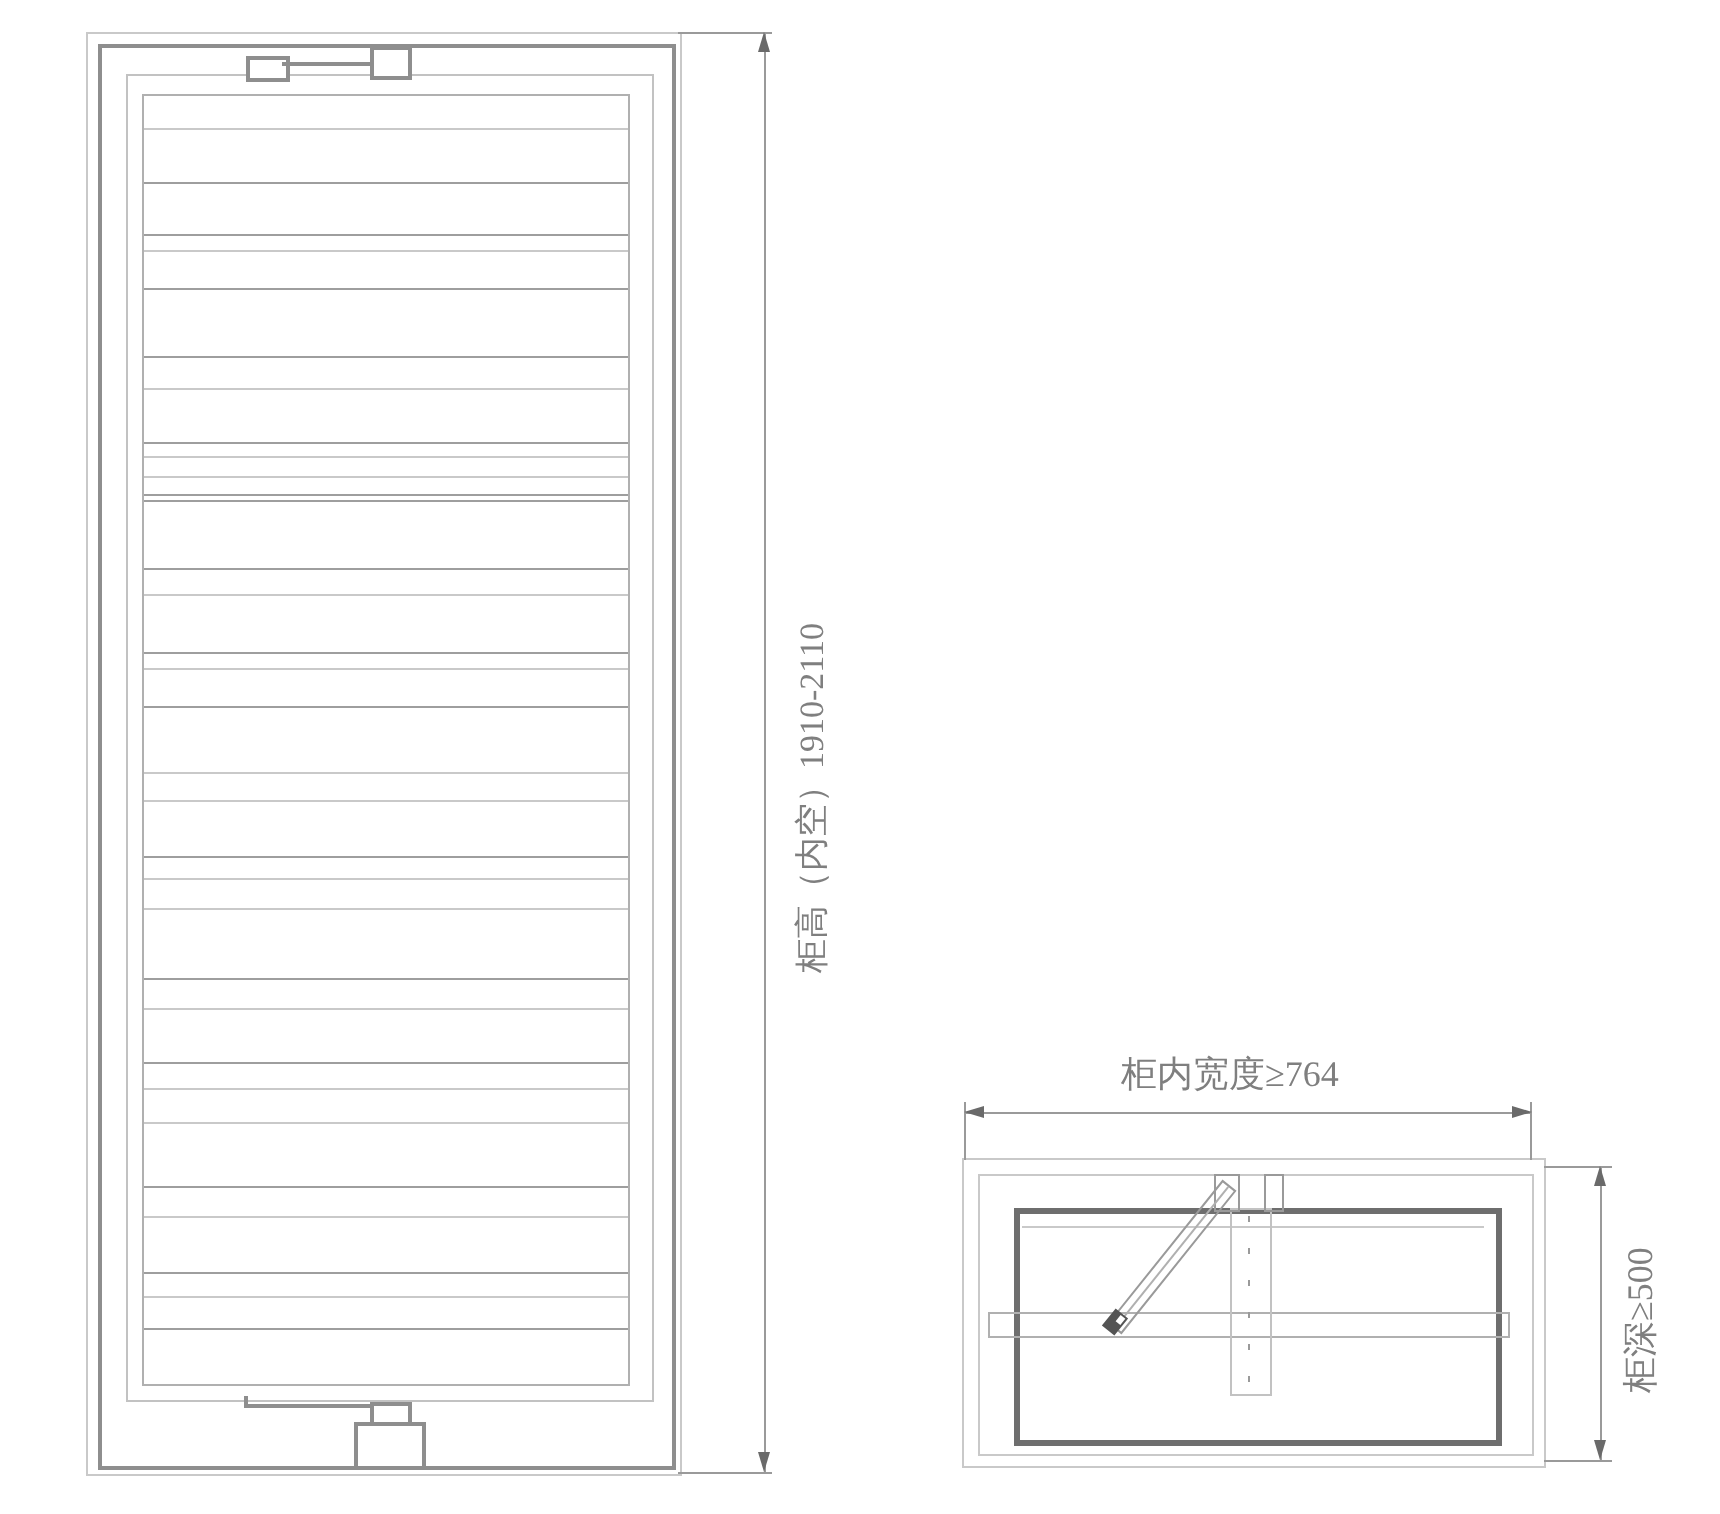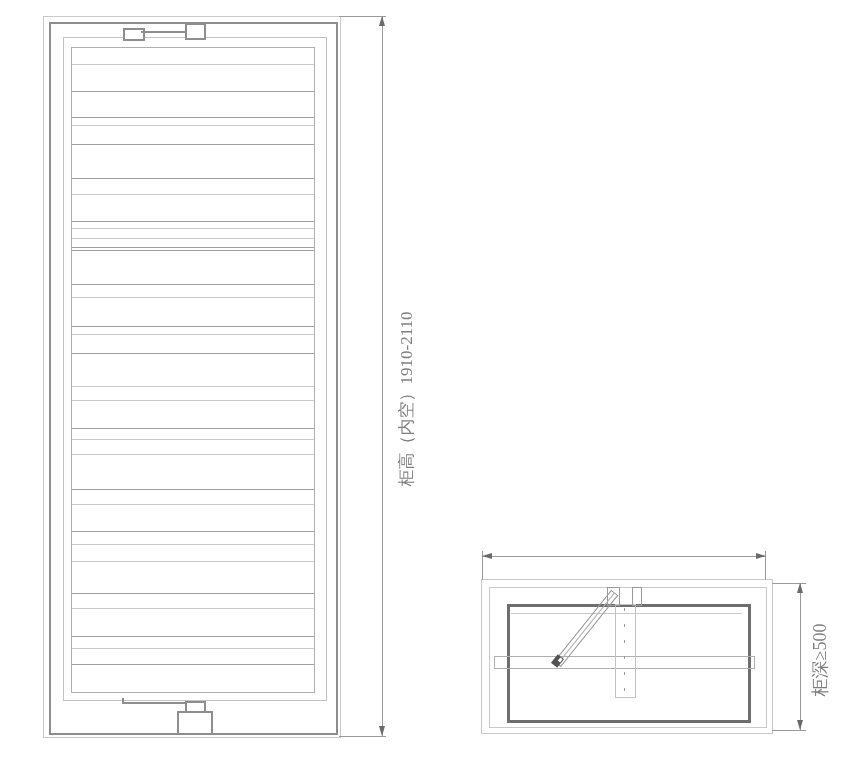--- a/index.html
+++ b/index.html
@@ -144,20 +144,21 @@
   </div>
   <div class="abs tv-pivot">
     <div class="tv-pivot-notch"></div>
   </div>
 
   <div class="abs ext-line tv-ext-left"></div>
   <div class="abs ext-line tv-ext-right"></div>
   <div class="abs dim-line tv-dim-h"></div>
   <div class="abs arr left  tv-arr-left"></div>
   <div class="abs arr right tv-arr-right"></div>
+  <div class="abs dim-text ctr tv-width-label">柜内宽度≥764</div>
 
   <div class="abs ext-line tv-ext-top2"></div>
   <div class="abs ext-line tv-ext-bot2"></div>
   <div class="abs dim-line tv-dim-v2"></div>
   <div class="abs arr up   tv-arr-top2"></div>
   <div class="abs arr down tv-arr-bot2"></div>
   <div class="abs dim-text rot tv-depth-label">柜深≥500</div>
 
 </div>
 

